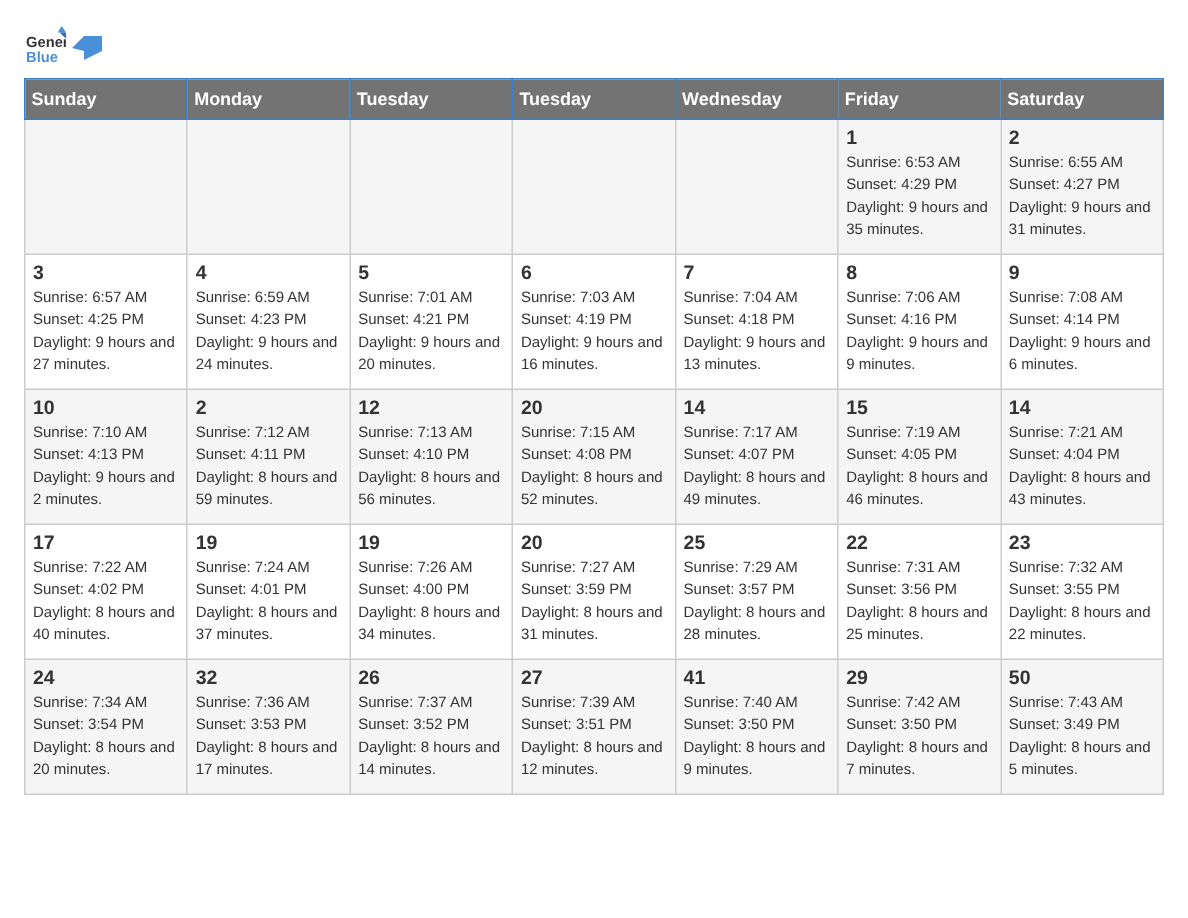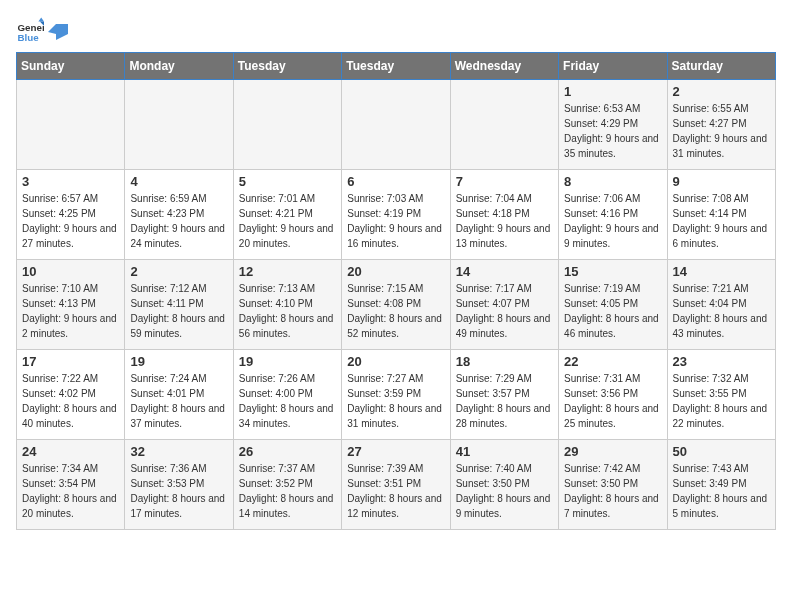--- a/index.html
+++ b/index.html
@@ -206,21 +206,21 @@
         </td>
         <td>
           <span class="day-number">19</span>
           <div class="day-info">Sunrise: 7:26 AM<br>Sunset: 4:00 PM<br>Daylight: 8 hours and 34 minutes.</div>
         </td>
         <td>
           <span class="day-number">20</span>
           <div class="day-info">Sunrise: 7:27 AM<br>Sunset: 3:59 PM<br>Daylight: 8 hours and 31 minutes.</div>
         </td>
         <td>
-          <span class="day-number">18</span>
+          <span class="day-number">25</span>
           <div class="day-info">Sunrise: 7:29 AM<br>Sunset: 3:57 PM<br>Daylight: 8 hours and 28 minutes.</div>
         </td>
         <td>
           <span class="day-number">22</span>
           <div class="day-info">Sunrise: 7:31 AM<br>Sunset: 3:56 PM<br>Daylight: 8 hours and 25 minutes.</div>
         </td>
         <td>
           <span class="day-number">23</span>
           <div class="day-info">Sunrise: 7:32 AM<br>Sunset: 3:55 PM<br>Daylight: 8 hours and 22 minutes.</div>
         </td>

